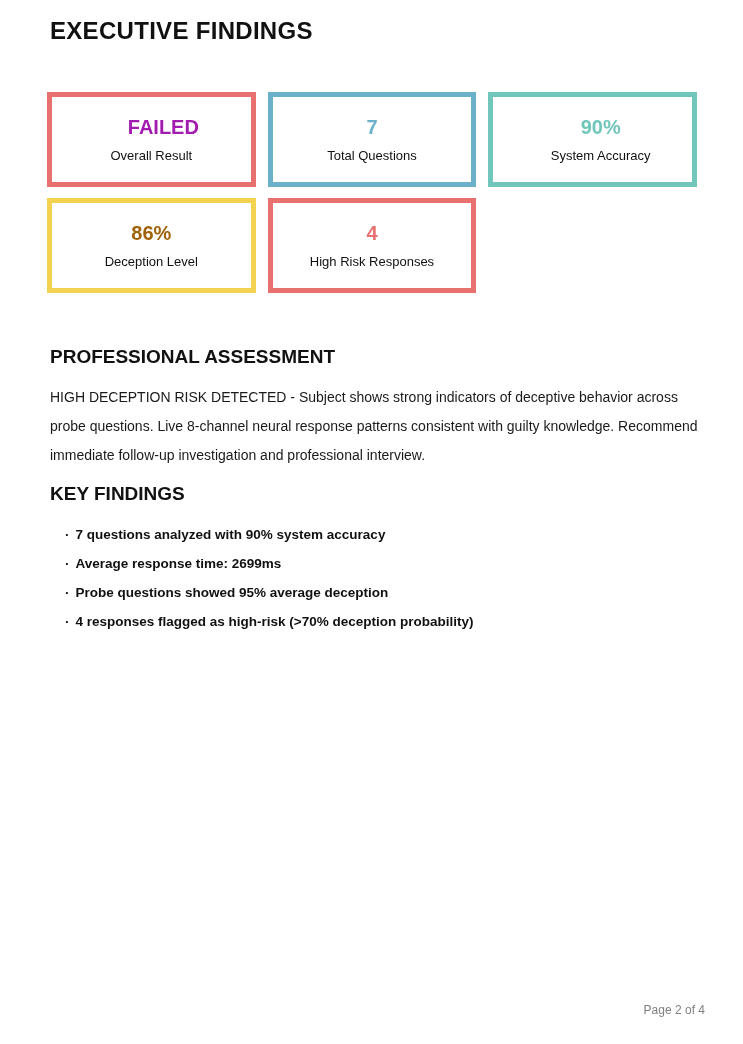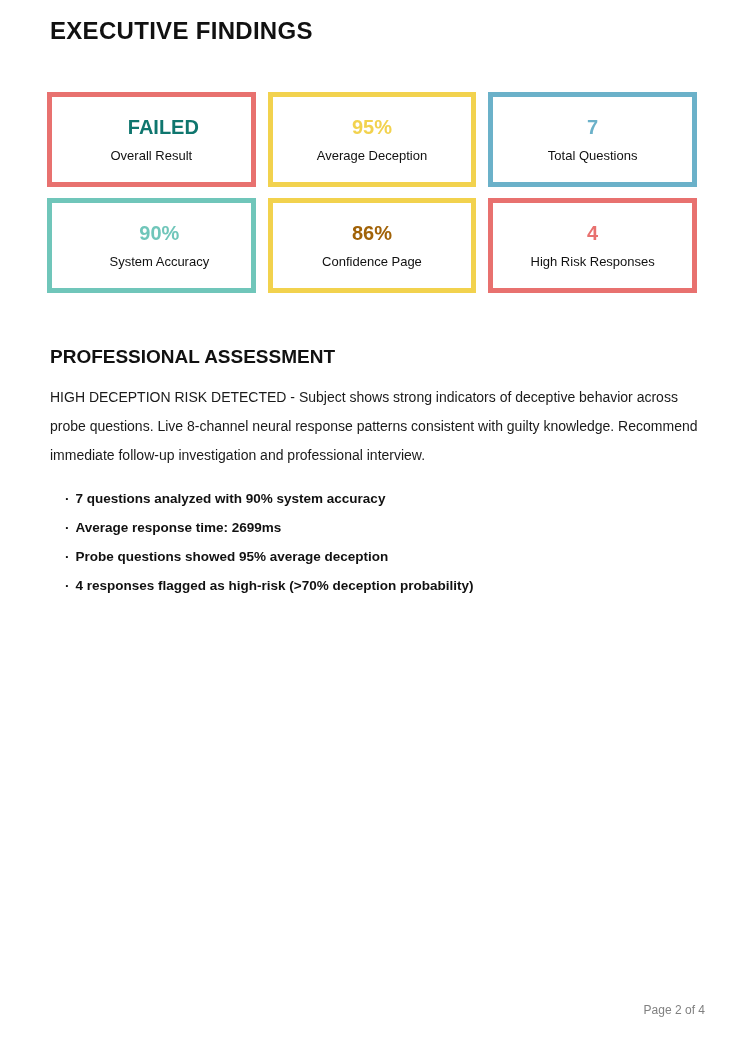--- a/index.html
+++ b/index.html
@@ -97,54 +97,51 @@
 </style>
 </head>
 <body>
 
 <div class="content">
 
   <h1 class="page-title">EXECUTIVE FINDINGS</h1>
 
   <div class="cards">
   <div class="card" style="border-color: rgb(232, 113, 111);">
-    <div class="card-value" style="color: #0f766e; margin-left: 24px;">FAILED</div>
+    <div class="card-value" style="color: #a21caf; margin-left: 24px;">FAILED</div>
     <div class="card-label">Overall Result</div>
   </div>
 
-  <div class="card" style="border-color: rgb(242, 210, 78);">
-    <div class="card-value" style="color: rgb(242, 210, 78);">95%</div>
-    <div class="card-label">Average Deception</div>
-  </div>
 
   <div class="card" style="border-color: rgb(107, 177, 201);">
     <div class="card-value" style="color: rgb(107, 177, 201);">7</div>
     <div class="card-label">Total Questions</div>
   </div>
 
   <div class="card" style="border-color: rgb(112, 198, 186); padding-left: 16px;">
     <div class="card-value" style="color: rgb(112, 198, 186);">90%</div>
     <div class="card-label">System Accuracy</div>
   </div>
 
   <div class="card" style="border-color: rgb(242, 210, 78);">
     <div class="card-value" style="color: #a16207;">86%</div>
-    <div class="card-label">Confidence Page</div>
+    <div class="card-label">Deception Level</div>
   </div>
 
   <div class="card" style="border-color: rgb(232, 113, 111);">
     <div class="card-value" style="color: rgb(232, 113, 111);">4</div>
     <div class="card-label">High Risk Responses</div>
   </div>
 </div>
 
   <h2 class="section-heading">PROFESSIONAL ASSESSMENT</h2>
 
   <p class="assessment-body">HIGH DECEPTION RISK DETECTED - Subject shows strong indicators of deceptive behavior across probe questions. Live 8-channel neural response patterns consistent with guilty knowledge. Recommend immediate follow-up investigation and professional interview.</p>
 
+  <h2 class="section-heading kf">KEY FINDINGS</h2>
 
   <ul class="findings-list">
       <li><span class="bullet-dot">·</span><span>7 questions analyzed with 90% system accuracy</span></li>
       <li><span class="bullet-dot">·</span><span>Average response time: 2699ms</span></li>
       <li><span class="bullet-dot">·</span><span>Probe questions showed 95% average deception</span></li>
       <li><span class="bullet-dot">·</span><span>4 responses flagged as high-risk (&gt;70% deception probability)</span></li>
     </ul>
 
 </div>
 

